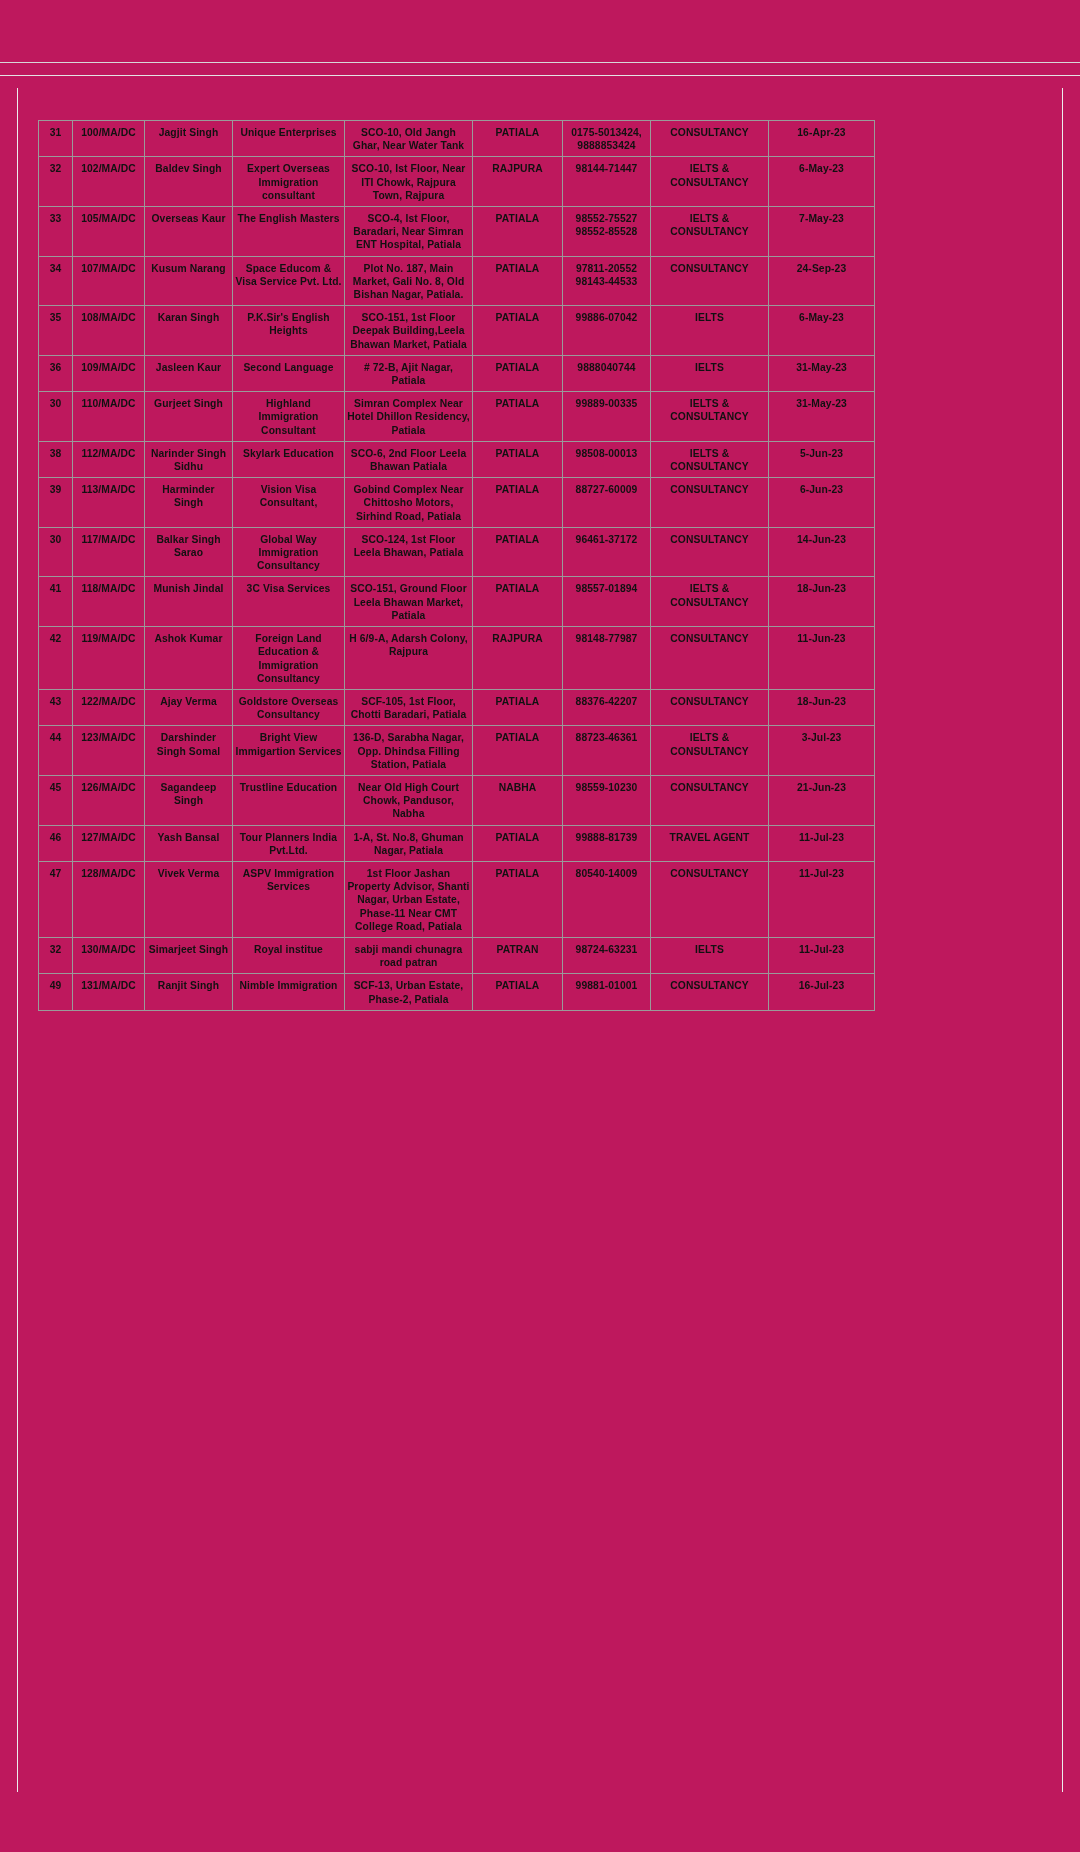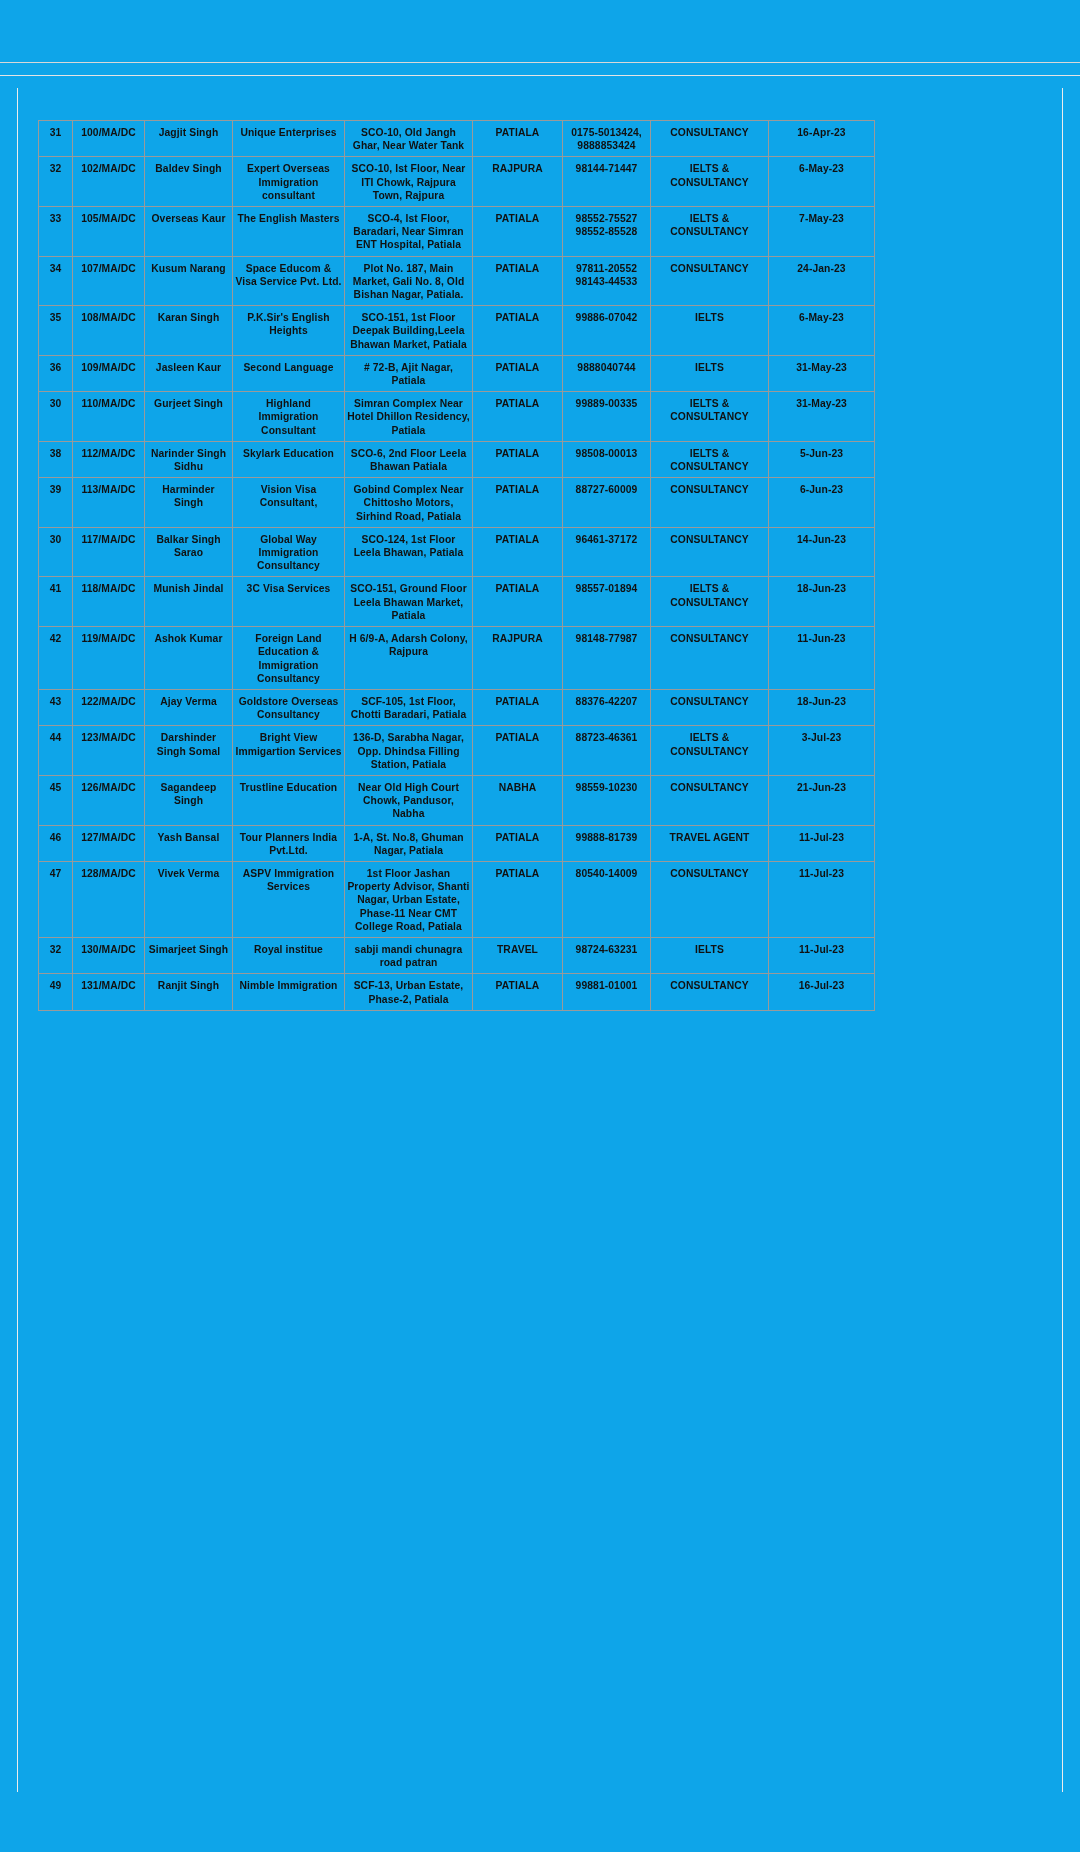--- a/index.html
+++ b/index.html
@@ -13,21 +13,21 @@
     width: 1080px;
     height: 1852px;
     position: relative;
     overflow: hidden;
   }
 
   
   .scan-page {
     position: absolute;
     inset: 0;
-    background: #0ea5e9;
+    background: #be185d;
   }
 
   
   .scan-edge-rule {
     position: absolute;
     left: 0;
     right: 0;
     height: 1px;
     background: #d8d8d8;
   }
@@ -155,21 +155,21 @@
           </tr>
           <tr>
             <td class="sr">34</td>
             <td class="regno">107/MA/DC</td>
             <td class="person">Kusum Narang</td>
             <td class="firm">Space Educom &amp; Visa Service Pvt. Ltd.</td>
             <td class="address">Plot No. 187, Main Market, Gali No. 8, Old Bishan Nagar, Patiala.</td>
             <td class="city">PATIALA</td>
             <td class="phone">97811-20552 98143-44533</td>
             <td class="service">CONSULTANCY</td>
-            <td class="date">24-Jan-23</td>
+            <td class="date">24-Sep-23</td>
           </tr>
           <tr>
             <td class="sr">35</td>
             <td class="regno">108/MA/DC</td>
             <td class="person">Karan Singh</td>
             <td class="firm">P.K.Sir's English Heights</td>
             <td class="address">SCO-151, 1st Floor Deepak Building,Leela Bhawan Market, Patiala</td>
             <td class="city">PATIALA</td>
             <td class="phone">99886-07042</td>
             <td class="service">IELTS</td>
@@ -306,21 +306,21 @@
             <td class="phone">80540-14009</td>
             <td class="service">CONSULTANCY</td>
             <td class="date">11-Jul-23</td>
           </tr>
           <tr>
             <td class="sr">32</td>
             <td class="regno">130/MA/DC</td>
             <td class="person">Simarjeet Singh</td>
             <td class="firm">Royal institue</td>
             <td class="address">sabji mandi chunagra road patran</td>
-            <td class="city">TRAVEL</td>
+            <td class="city">PATRAN</td>
             <td class="phone">98724-63231</td>
             <td class="service">IELTS</td>
             <td class="date">11-Jul-23</td>
           </tr>
           <tr>
             <td class="sr">49</td>
             <td class="regno">131/MA/DC</td>
             <td class="person">Ranjit Singh</td>
             <td class="firm">Nimble Immigration</td>
             <td class="address">SCF-13, Urban Estate, Phase-2, Patiala</td>

